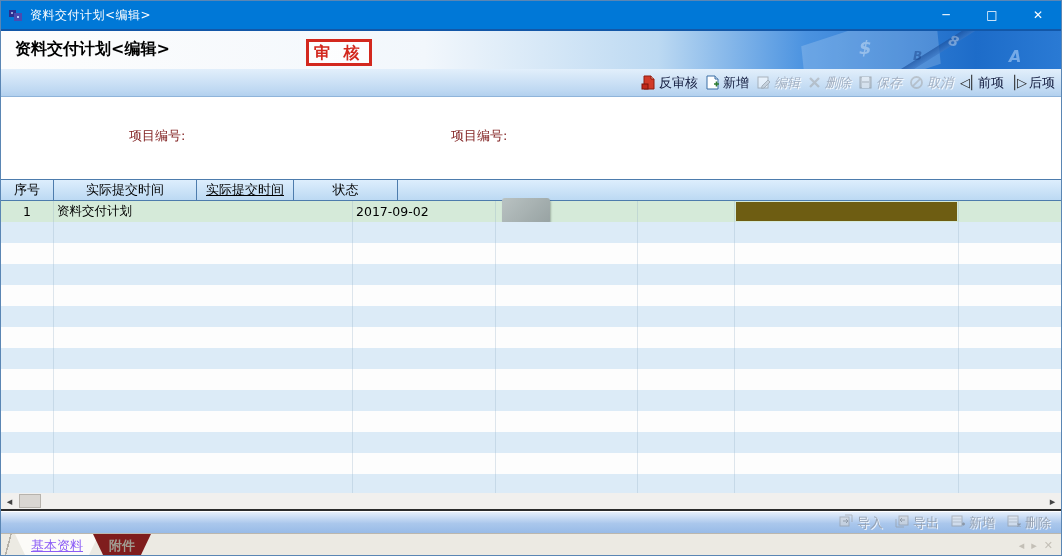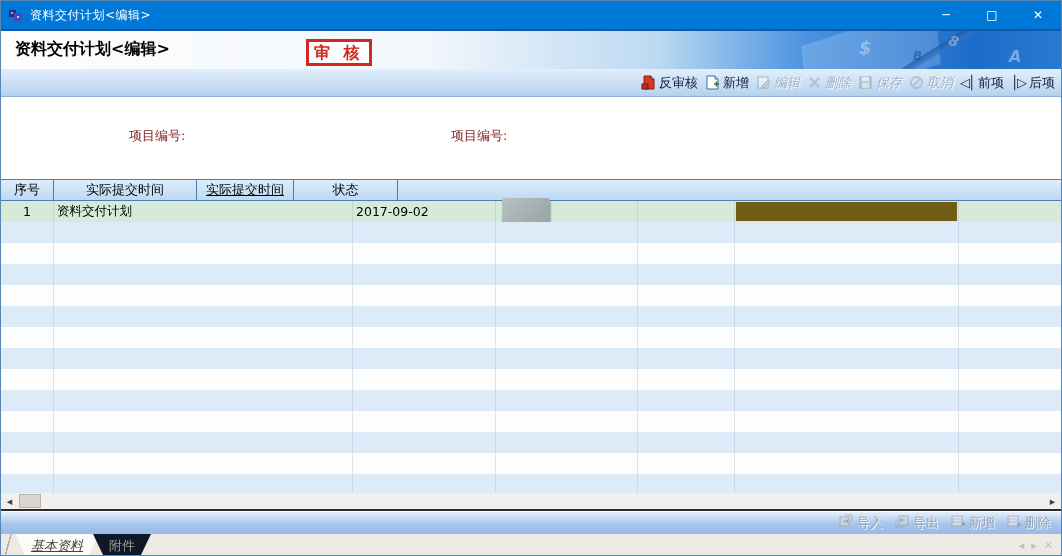--- a/index.html
+++ b/index.html
@@ -93,23 +93,23 @@
     border-top:1px solid #fff;
     display:flex; align-items:center; justify-content:flex-end; gap:12px; padding-right:10px; }
   .bbtn{ display:inline-flex; align-items:center; gap:4px; font-size:13px;
     color:#97a3b3; text-shadow:1px 1px 0 rgba(255,255,255,.85); cursor:default; }
   .bbtn svg{ filter:grayscale(1) opacity(.55); }
   
   .tabstrip{ position:absolute; left:0; top:532px; width:100%; height:24px;
     background:#eceae3; border-top:1px solid #bbb7ae; display:flex; align-items:stretch; }
   .tab{ position:relative; padding:3px 16px 2px 16px; font-size:13px; display:flex; align-items:center;
     clip-path:polygon(0 0,100% 0,calc(100% - 11px) 100%,11px 100%); cursor:default; }
-  .tab.active{ background:#fcfbf8; color:#404040;font-style:italic; }
+  .tab.active{ background:#fcfbf8; color:#8b5cf6; }
   .tab.active .tablabel{ text-decoration:underline; }
-  .tab.inactive{ background:#0f172a; color:#a19d92; margin-left:-6px; }
+  .tab.inactive{ background:#7f1d1d; color:#a19d92; margin-left:-6px;font-weight:bold; }
   .leadslash{ width:14px; height:100%;
     background:linear-gradient(105deg,transparent 46%,#b5b1a8 46%,#b5b1a8 54%,transparent 54%); }
   .tabnav{ margin-left:auto; display:flex; align-items:center; gap:7px; padding-right:8px;
     color:#c3bfb6; font-size:11px; }
   .tabnav span{ cursor:default; }
 </style>
 </head>
 <body>
 
 <div class="window">

